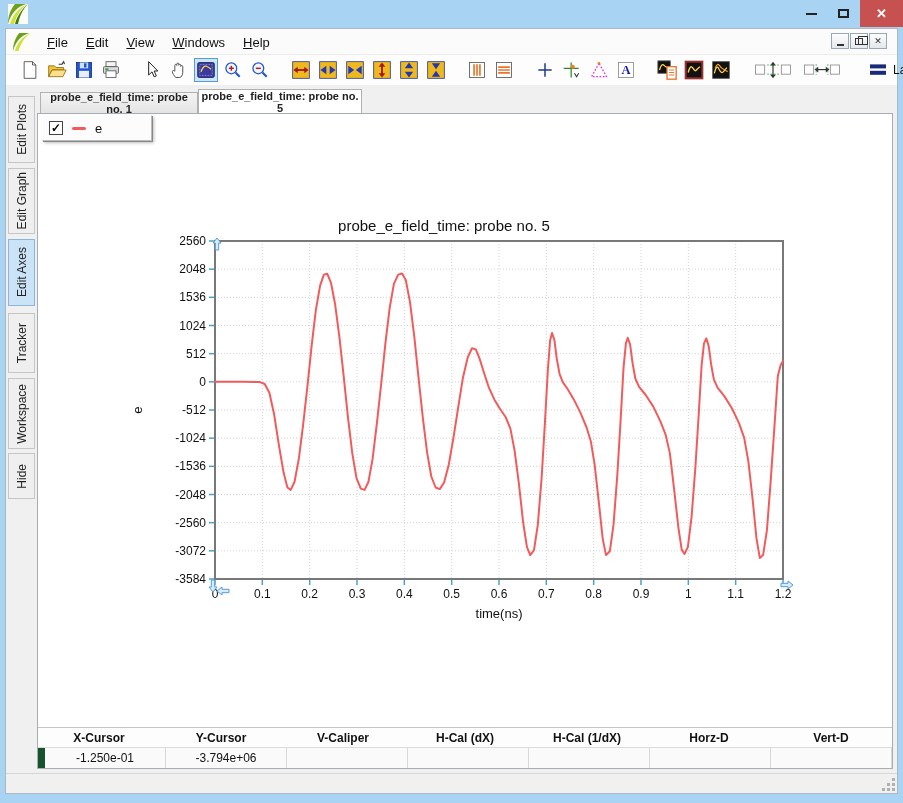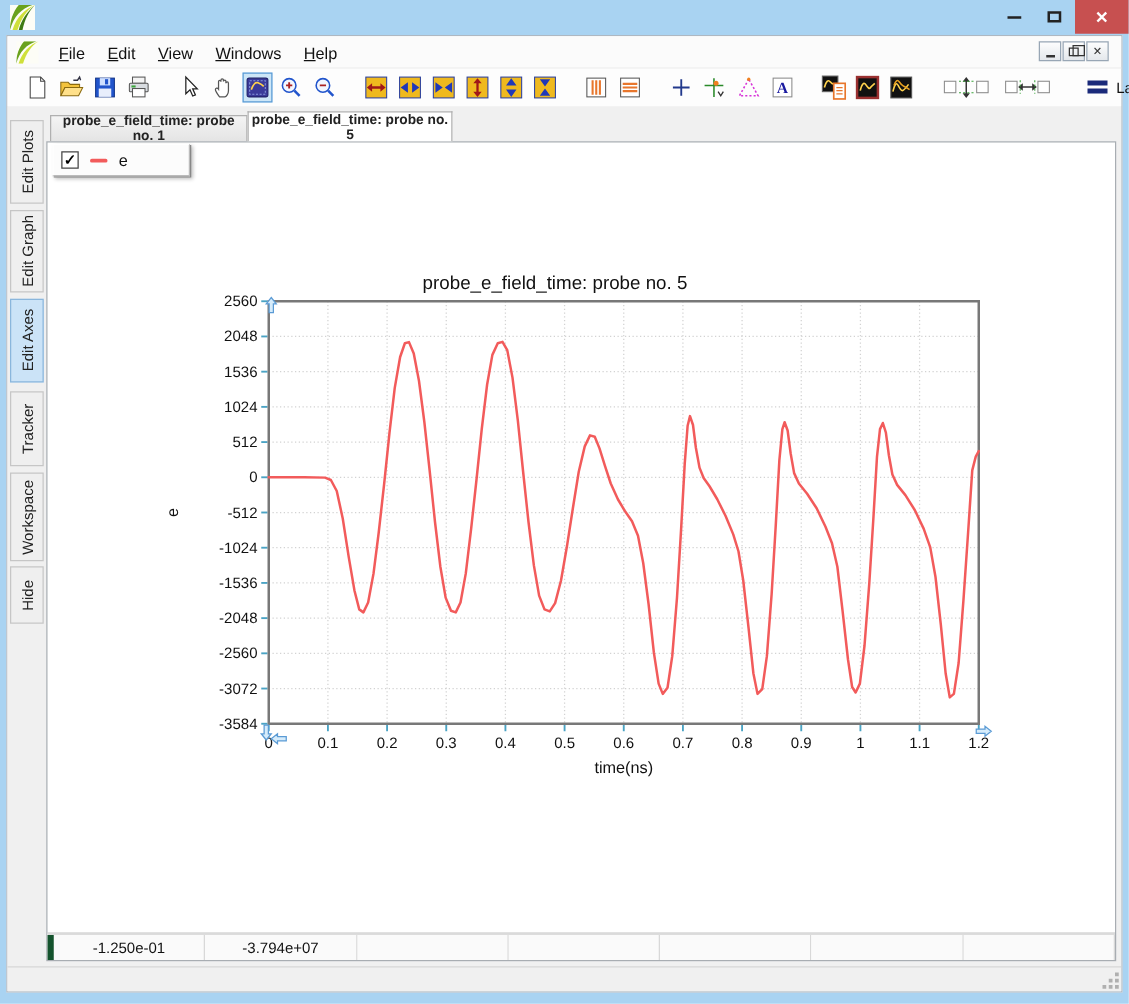--- a/index.html
+++ b/index.html
@@ -83,21 +83,21 @@
   .clab { font-size:13px; }
   .axarrow { fill:#d6ecfb; stroke:#5b9bd5; stroke-width:1; }
   
   .cursor-table { position:absolute; left:0; bottom:0; width:100%; border-top:1px solid #c4c4c4; }
   .ct-row { display:flex; width:100%; }
   .ct-head { height:19px; background:#fdfdfd; }
   .ct-vals { height:21px; background:#f4f4f4; border-top:1px solid #dcdcdc; }
   .ct-cell { flex:1 1 0; display:flex; align-items:center; justify-content:center; font-size:12px; }
   .ct-head .ct-cell { font-weight:600; color:#111; }
   .ct-vals .ct-cell { background:#fafafa; border-right:1px solid #d8d8d8; color:#111; }
-  .ct-vals .ct-cell:first-child { border-left:5px solid #14532d; }
+  .ct-vals .ct-cell:first-child { border-left:7px solid #14532d; }
   
   .statusbar { position:absolute; left:0; bottom:0; width:100%; height:20px; background:#f0f0f0; border-top:1px solid #d6d6d6; }
   .grip { position:absolute; right:2px; bottom:2px; width:14px; height:14px; }
   .grip i { position:absolute; width:3px; height:3px; background:#b0b0b0; }
 </style>
 </head>
 <body>
 
 <div class="titlebar">
   <span class="app-icon">
@@ -462,23 +462,32 @@
             <path d="M0,-7L4,-2L1.7,-2L1.7,5L-1.7,5L-1.7,-2L-4,-2Z" class="axarrow" transform="translate(179,131) rotate(0)"></path>
             <path d="M0,-7L4,-2L1.7,-2L1.7,5L-1.7,5L-1.7,-2L-4,-2Z" class="axarrow" transform="translate(175,471) rotate(180)"></path>
             <path d="M0,-7L4,-2L1.7,-2L1.7,5L-1.7,5L-1.7,-2L-4,-2Z" class="axarrow" transform="translate(186,477) rotate(-90)"></path>
             <path d="M0,-7L4,-2L1.7,-2L1.7,5L-1.7,5L-1.7,-2L-4,-2Z" class="axarrow" transform="translate(748,471) rotate(90)"></path>
             <text x="406" y="117" class="ctitle" text-anchor="middle">probe_e_field_time: probe no. 5</text>
             <text x="461" y="504" class="clab" text-anchor="middle">time(ns)</text>
             <text x="104" y="296" class="clab" text-anchor="middle" transform="rotate(-90 104 296)">e</text>
           </svg>
 
         <div class="cursor-table">
+          <div class="ct-row ct-head">
+              <div class="ct-cell">X-Cursor</div>
+              <div class="ct-cell">Y-Cursor</div>
+              <div class="ct-cell">V-Caliper</div>
+              <div class="ct-cell">H-Cal (dX)</div>
+              <div class="ct-cell">H-Cal (1/dX)</div>
+              <div class="ct-cell">Horz-D</div>
+              <div class="ct-cell">Vert-D</div>
+            </div>
           <div class="ct-row ct-vals">
               <div class="ct-cell">-1.250e-01</div>
-              <div class="ct-cell">-3.794e+07</div>
+              <div class="ct-cell">-3.794e+06</div>
               <div class="ct-cell"></div>
               <div class="ct-cell"></div>
               <div class="ct-cell"></div>
               <div class="ct-cell"></div>
               <div class="ct-cell"></div>
             </div>
         </div>
       </div>
     </div>
   </div>

